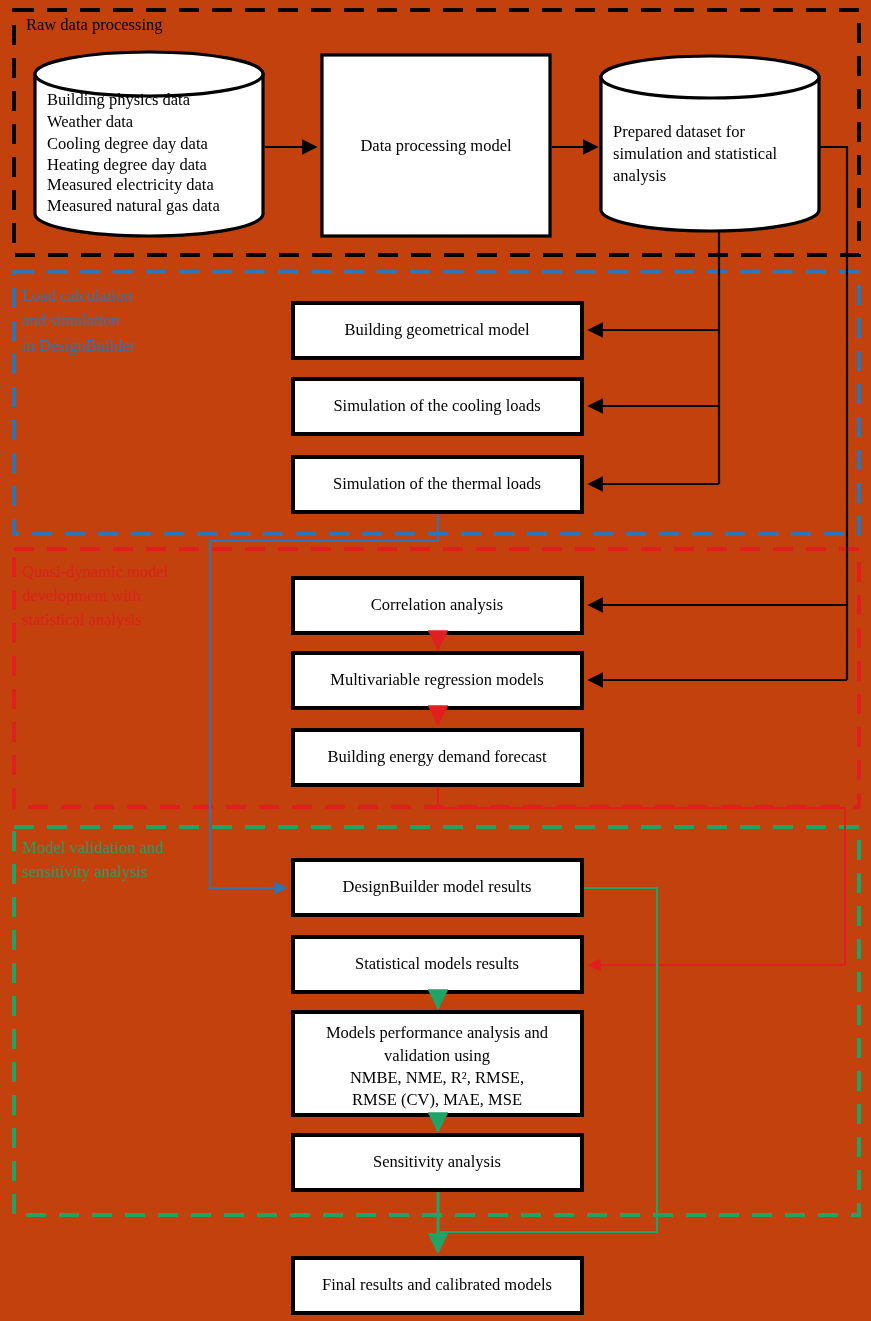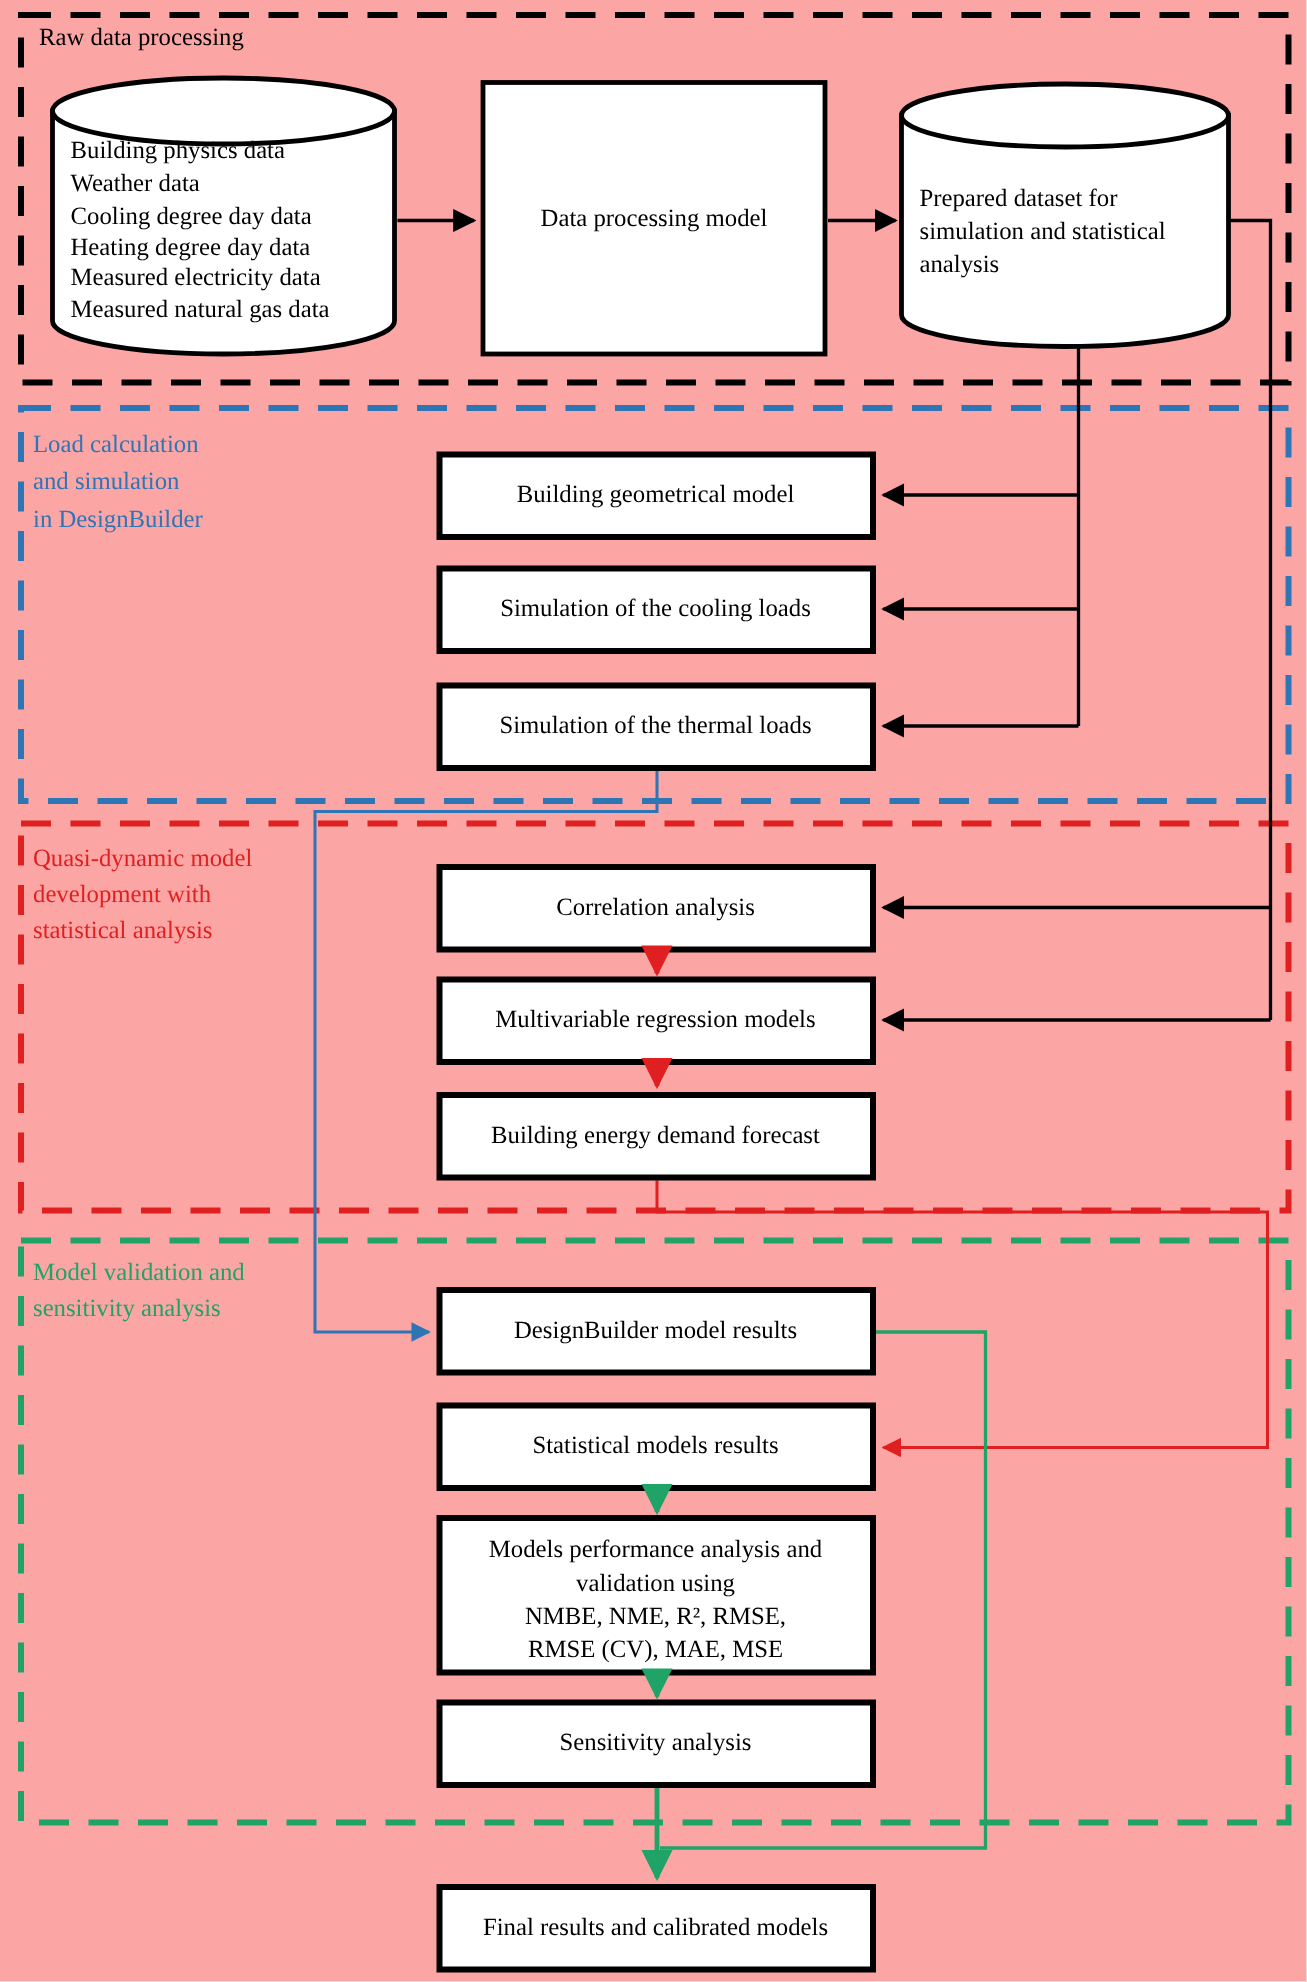--- a/index.html
+++ b/index.html
@@ -4,21 +4,21 @@
 <style>
   html, body {
     margin: 0;
     padding: 0;
     background: #ffffff;
   }
   #flowchart-root {
     position: relative;
     width: 871px;
     height: 1321px;
-    background: #fca5a5;
+    background: #c2410c;
     font-family: "Liberation Serif", "DejaVu Serif", serif;
     overflow: hidden;
   }
   svg.diagram {
     position: absolute;
     top: 0; left: 0;
     width: 871px;
     height: 1321px;
   }
   .box-text {

